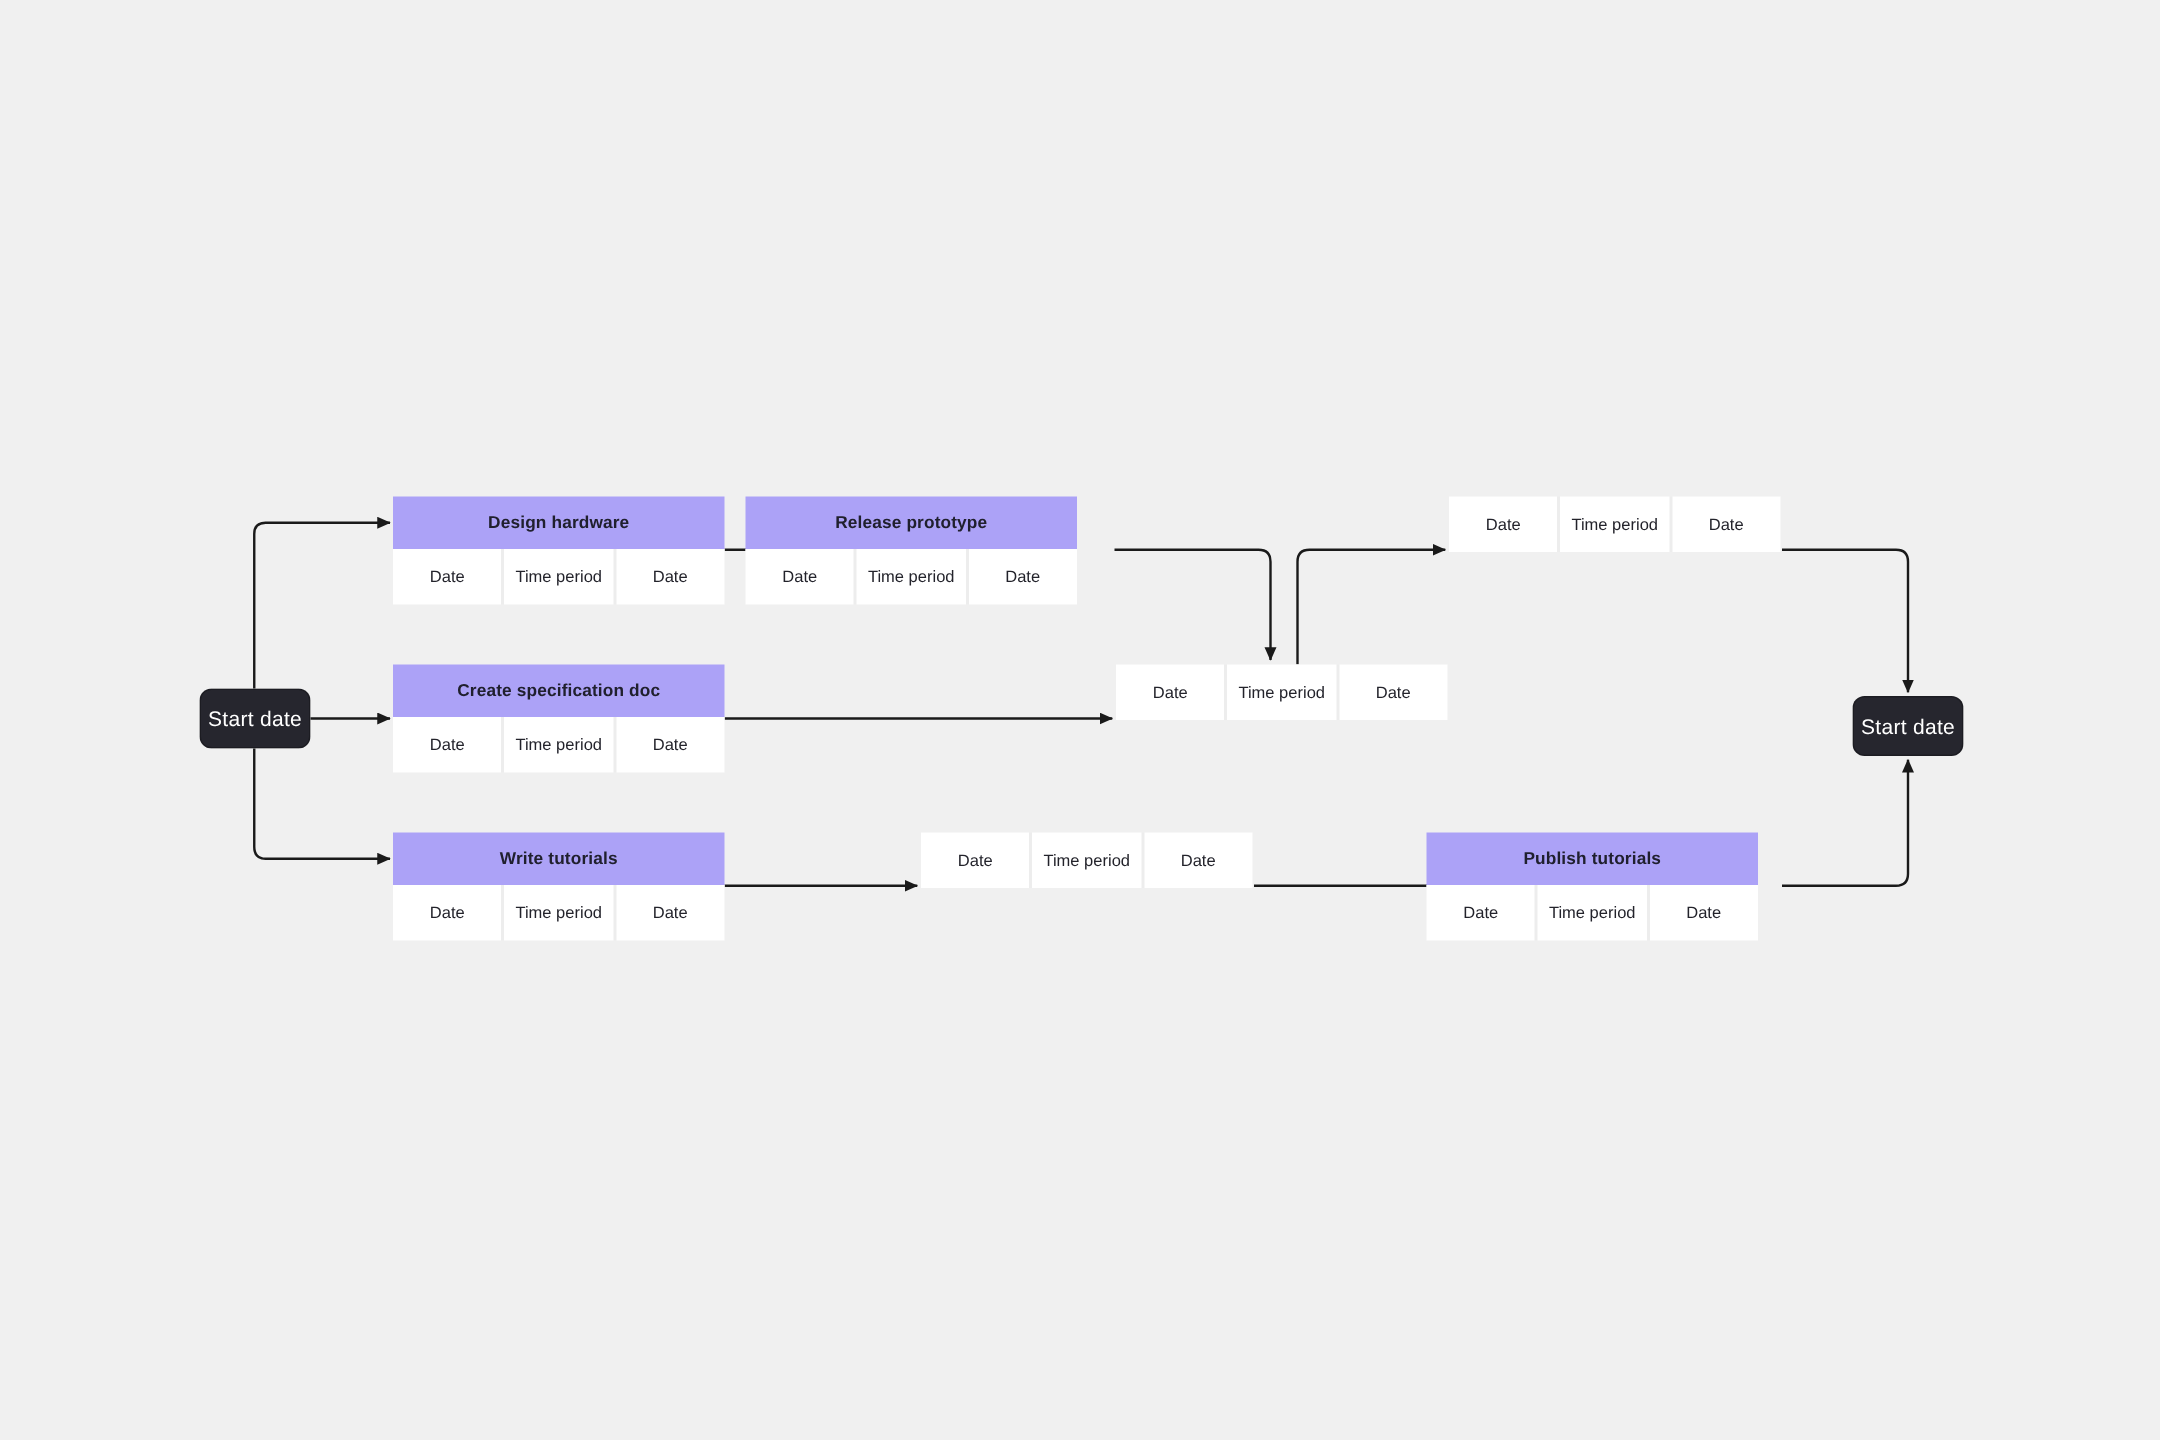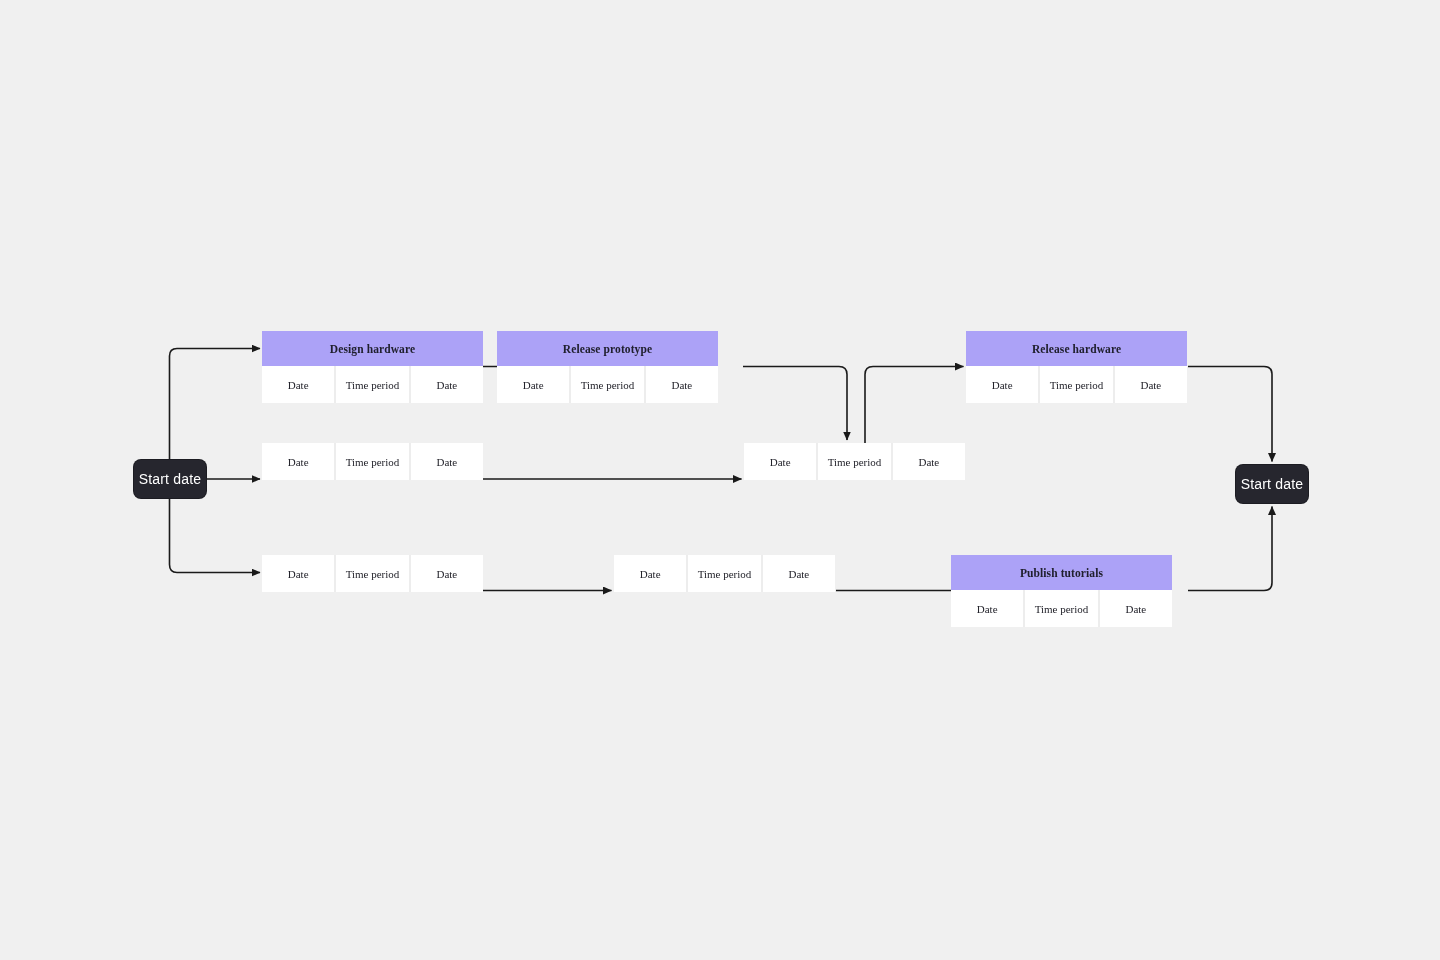--- a/index.html
+++ b/index.html
@@ -17,21 +17,20 @@
   .connectors {
     position: absolute;
     left: 0;
     top: 0;
     width: 1440px;
     height: 960px;
   }
   .task {
     position: absolute;
     width: 221px;
-    font-family: Liberation Serif, serif;
   }
   .task-header {
     height: 35px;
     background: #aca2f7;
     color: #20202e;
     font-weight: bold;
     font-size: 11.5px;
     display: flex;
     align-items: center;
     justify-content: center;
@@ -106,45 +105,46 @@
   <div class="task" style="left:497px; top:331px;">
     <div class="task-header">Release prototype</div>
     <div class="task-body">
       <div class="task-cell">Date</div>
       <div class="task-cell">Time period</div>
       <div class="task-cell">Date</div>
     </div>
   </div>
 
   <div class="task" style="left:966px; top:331px;">
-    <div class="task-header">Release hardware</div>
     <div class="task-body">
       <div class="task-cell">Date</div>
       <div class="task-cell">Time period</div>
       <div class="task-cell">Date</div>
     </div>
   </div>
 
   <div class="task" style="left:262px; top:443px;">
+    <div class="task-header">Create specification doc</div>
     <div class="task-body">
       <div class="task-cell">Date</div>
       <div class="task-cell">Time period</div>
       <div class="task-cell">Date</div>
     </div>
   </div>
 
   <div class="task" style="left:744px; top:443px;">
     <div class="task-body">
       <div class="task-cell">Date</div>
       <div class="task-cell">Time period</div>
       <div class="task-cell">Date</div>
     </div>
   </div>
 
   <div class="task" style="left:262px; top:555px;">
+    <div class="task-header">Write tutorials</div>
     <div class="task-body">
       <div class="task-cell">Date</div>
       <div class="task-cell">Time period</div>
       <div class="task-cell">Date</div>
     </div>
   </div>
 
   <div class="task" style="left:614px; top:555px;">
     <div class="task-body">
       <div class="task-cell">Date</div>

